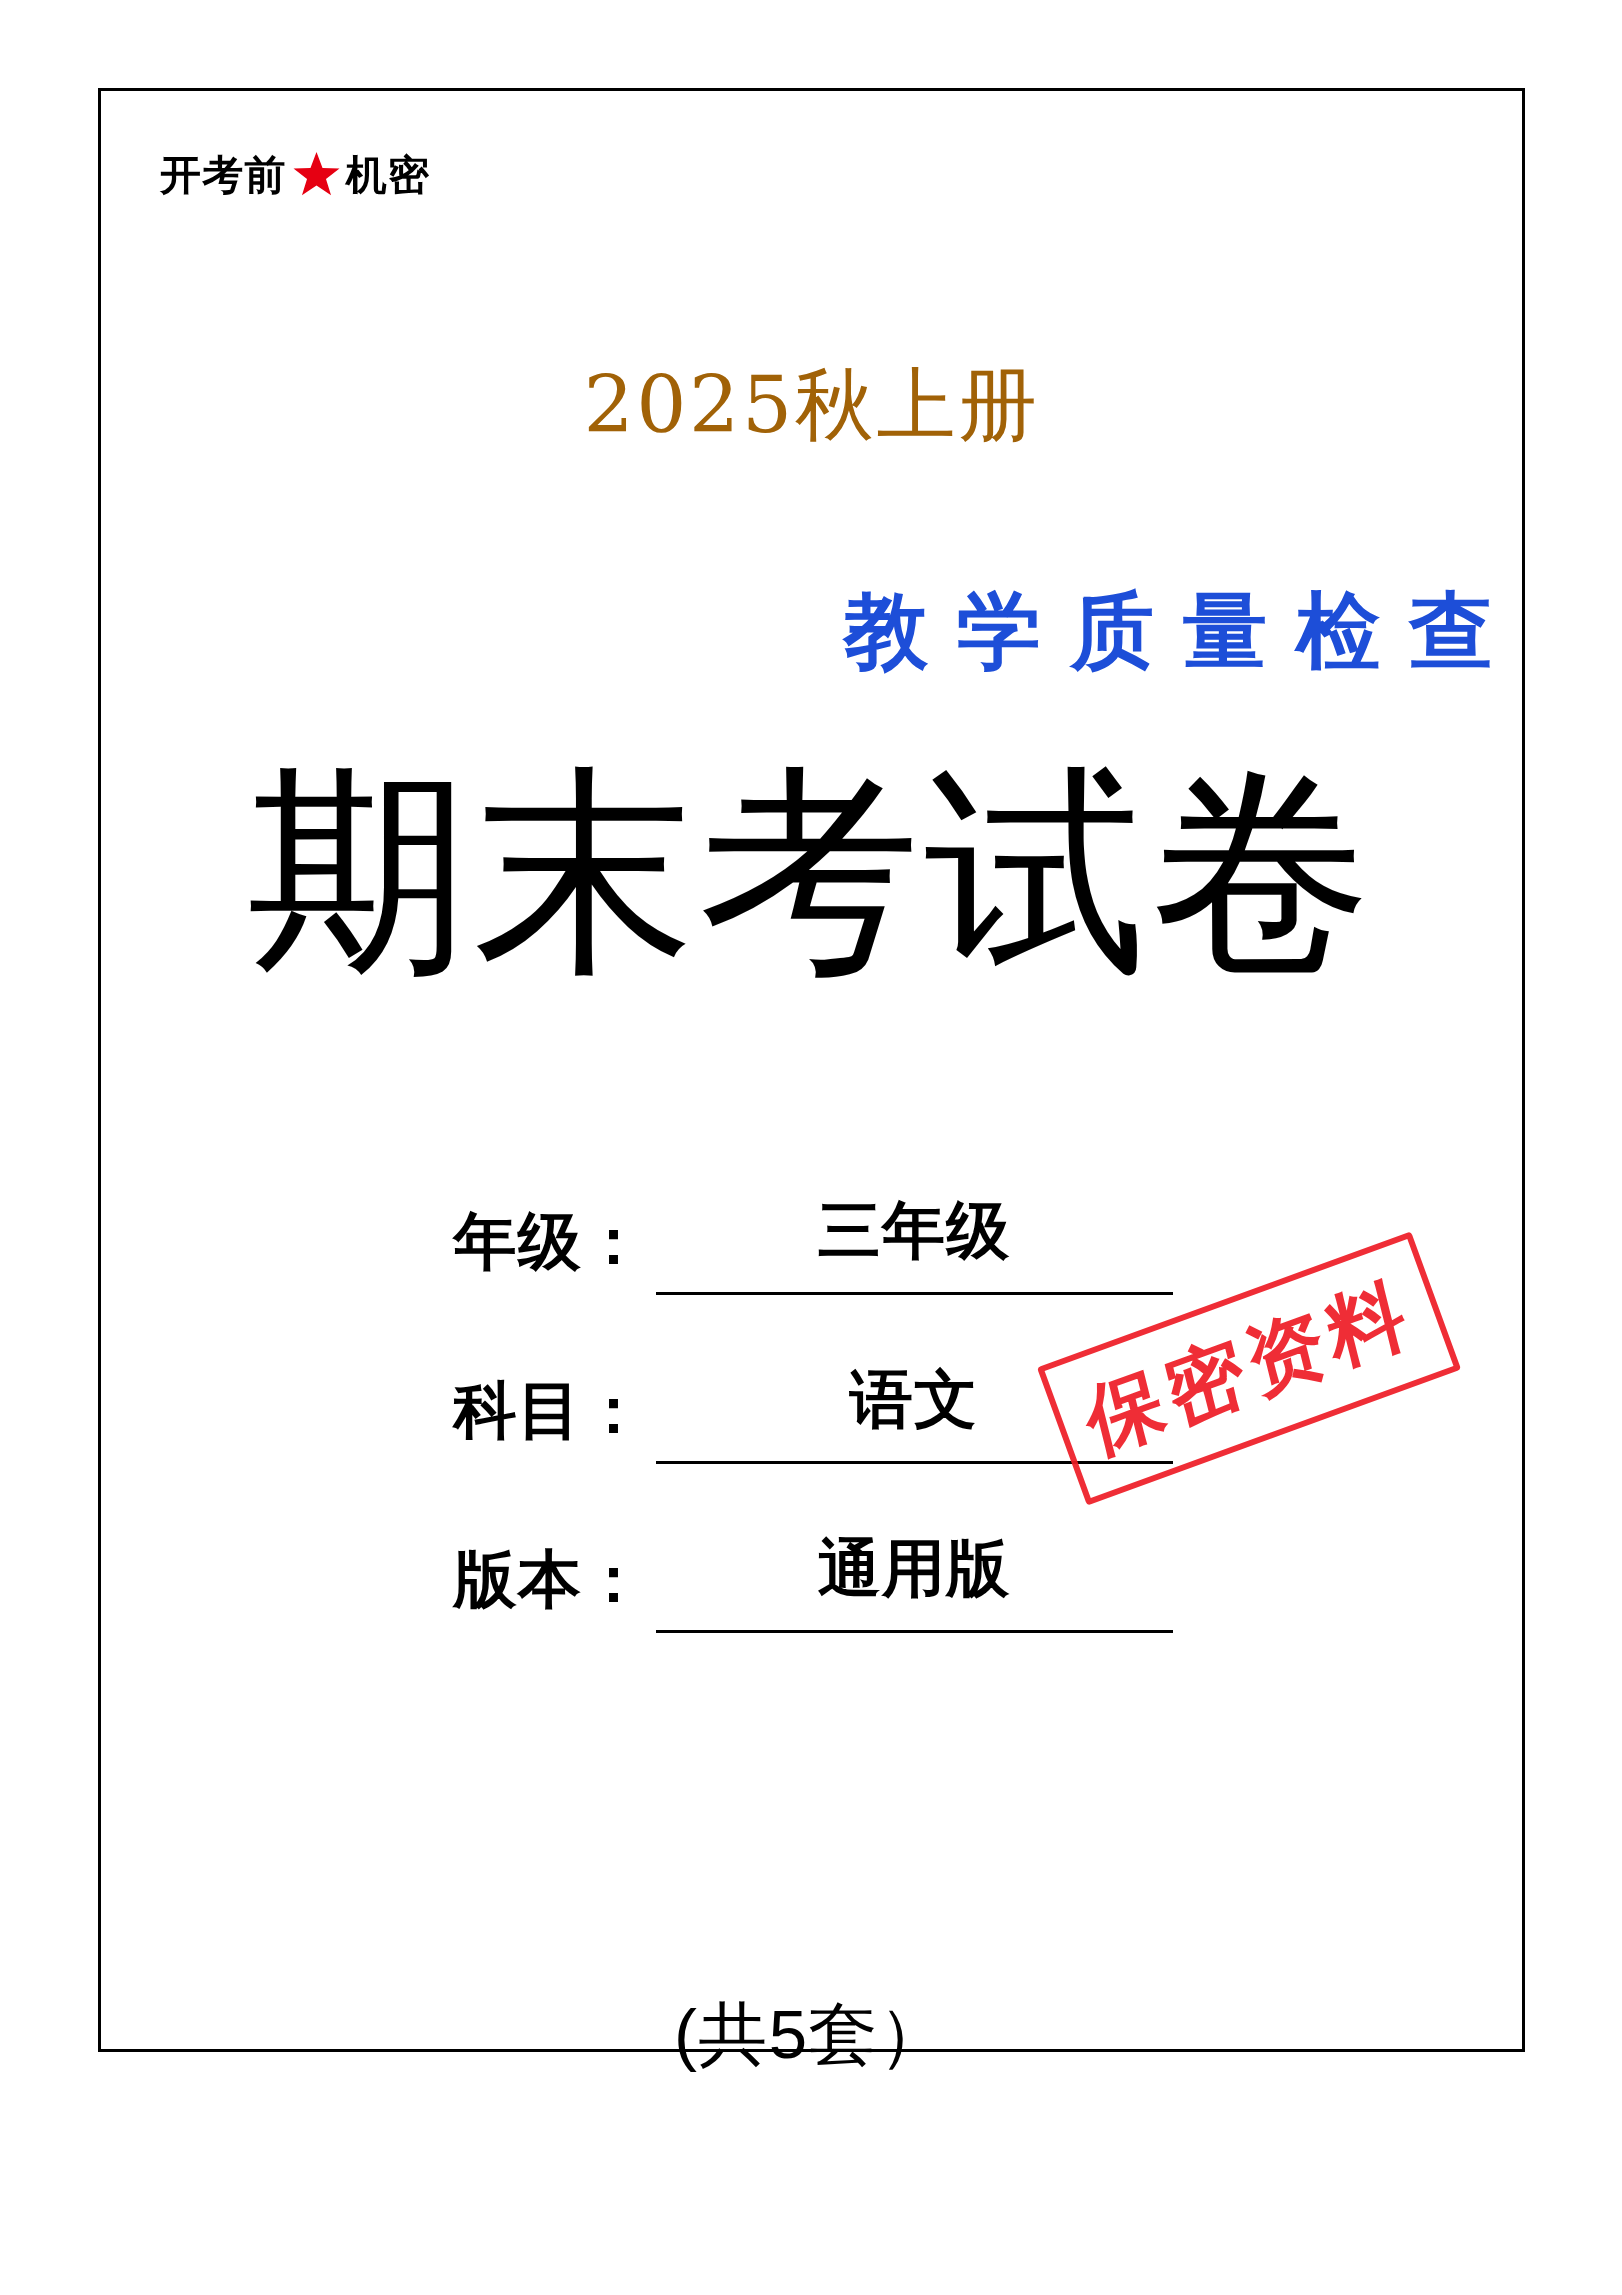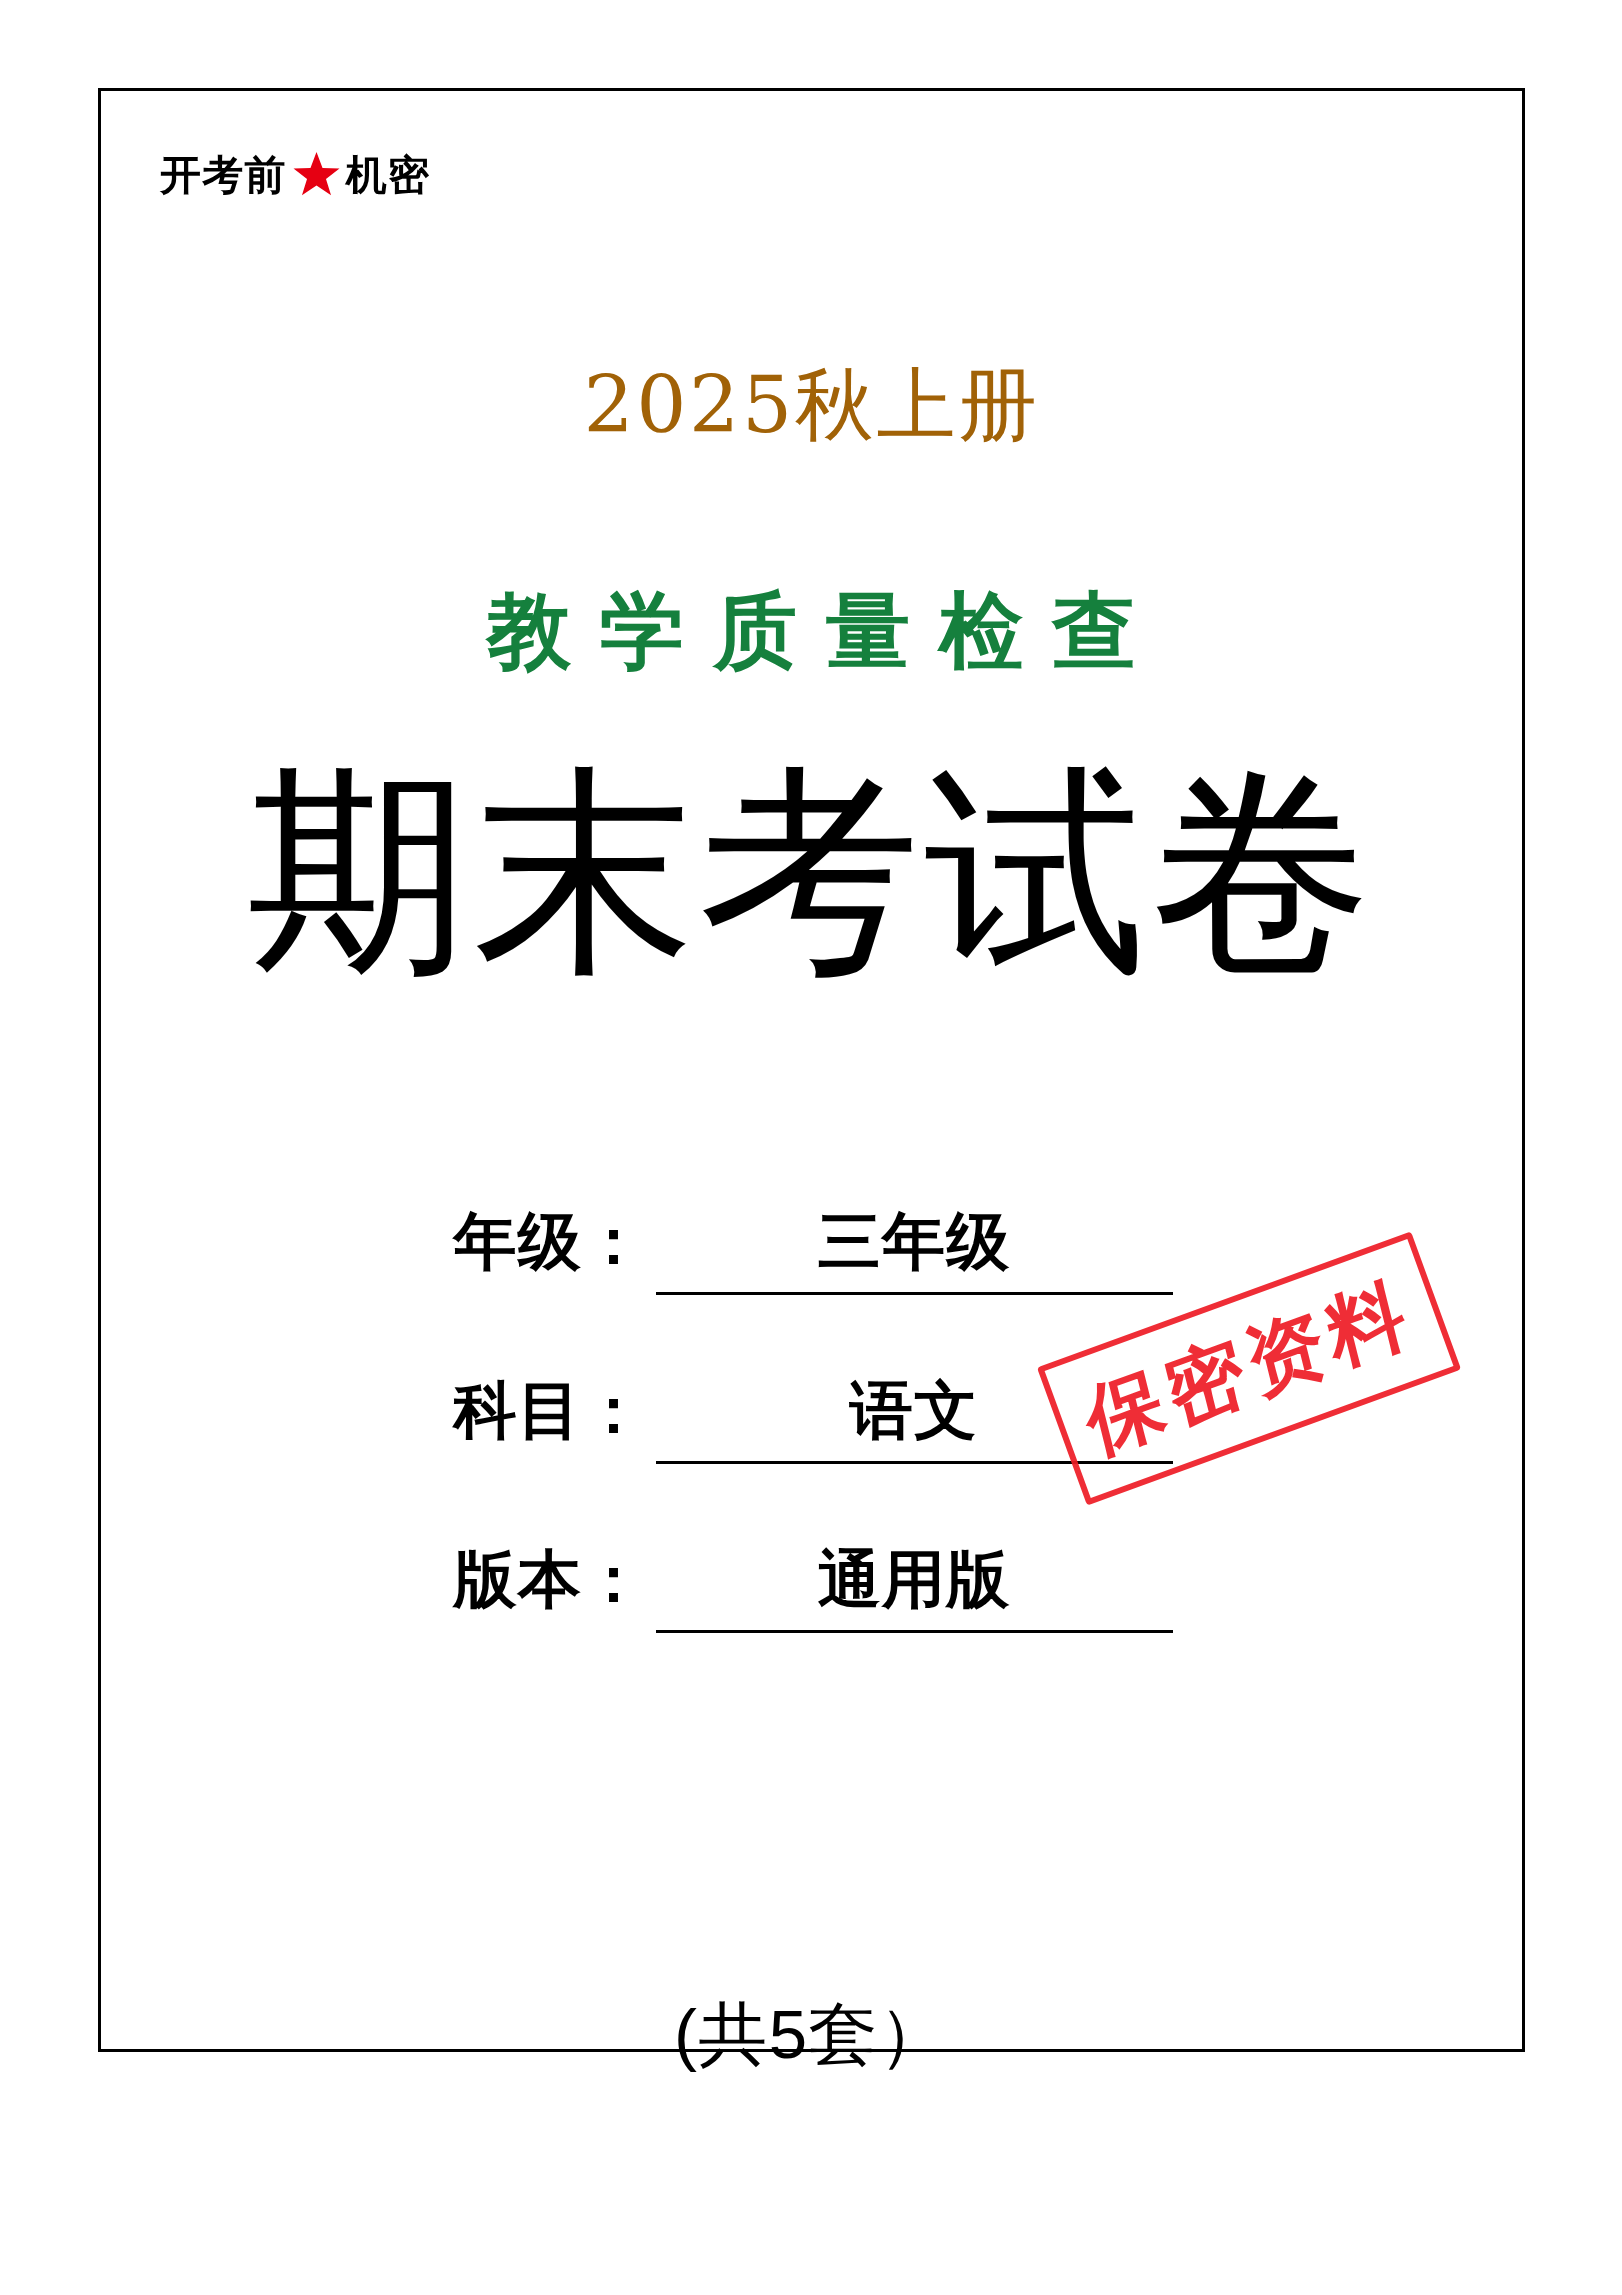--- a/index.html
+++ b/index.html
@@ -63,25 +63,25 @@
     font-size: 79px;
     font-weight: 500;
     color: #a16207;
     letter-spacing: 2.6px;
   }
   .title-sub {
     position: absolute;
     top: 484px;
     left: 0;
     width: 100%;
-    text-align: center;
+    text-align: right;
     font-family: "DejaVu Serif", serif;
     font-size: 84px;
     font-weight: 700;
-    color: #15803d;
+    color: #1d4ed8;
     letter-spacing: 29px;
     text-indent: 29px;
   }
   .title-main {
     position: absolute;
     top: 654px;
     left: 0;
     width: 100%;
     text-align: center;
     font-family: "DejaVu Sans", sans-serif;
@@ -114,21 +114,21 @@
     color: #000000;
     width: 196px;
     text-align: right;
     padding-bottom: 10.5px;
     letter-spacing: 1.3px;
   }
   .field-value-wrap {
     width: 517px;
     border-bottom: 3.3px solid #000000;
     text-align: center;
-    padding-bottom: 7px;
+    padding-bottom: 18px;
     margin-left: 9.2px;
   }
   .field-value {
     font-family: "DejaVu Serif", serif;
     font-size: 63px;
     font-weight: 700;
     color: #000000;
     letter-spacing: 1.3px;
   }
 

